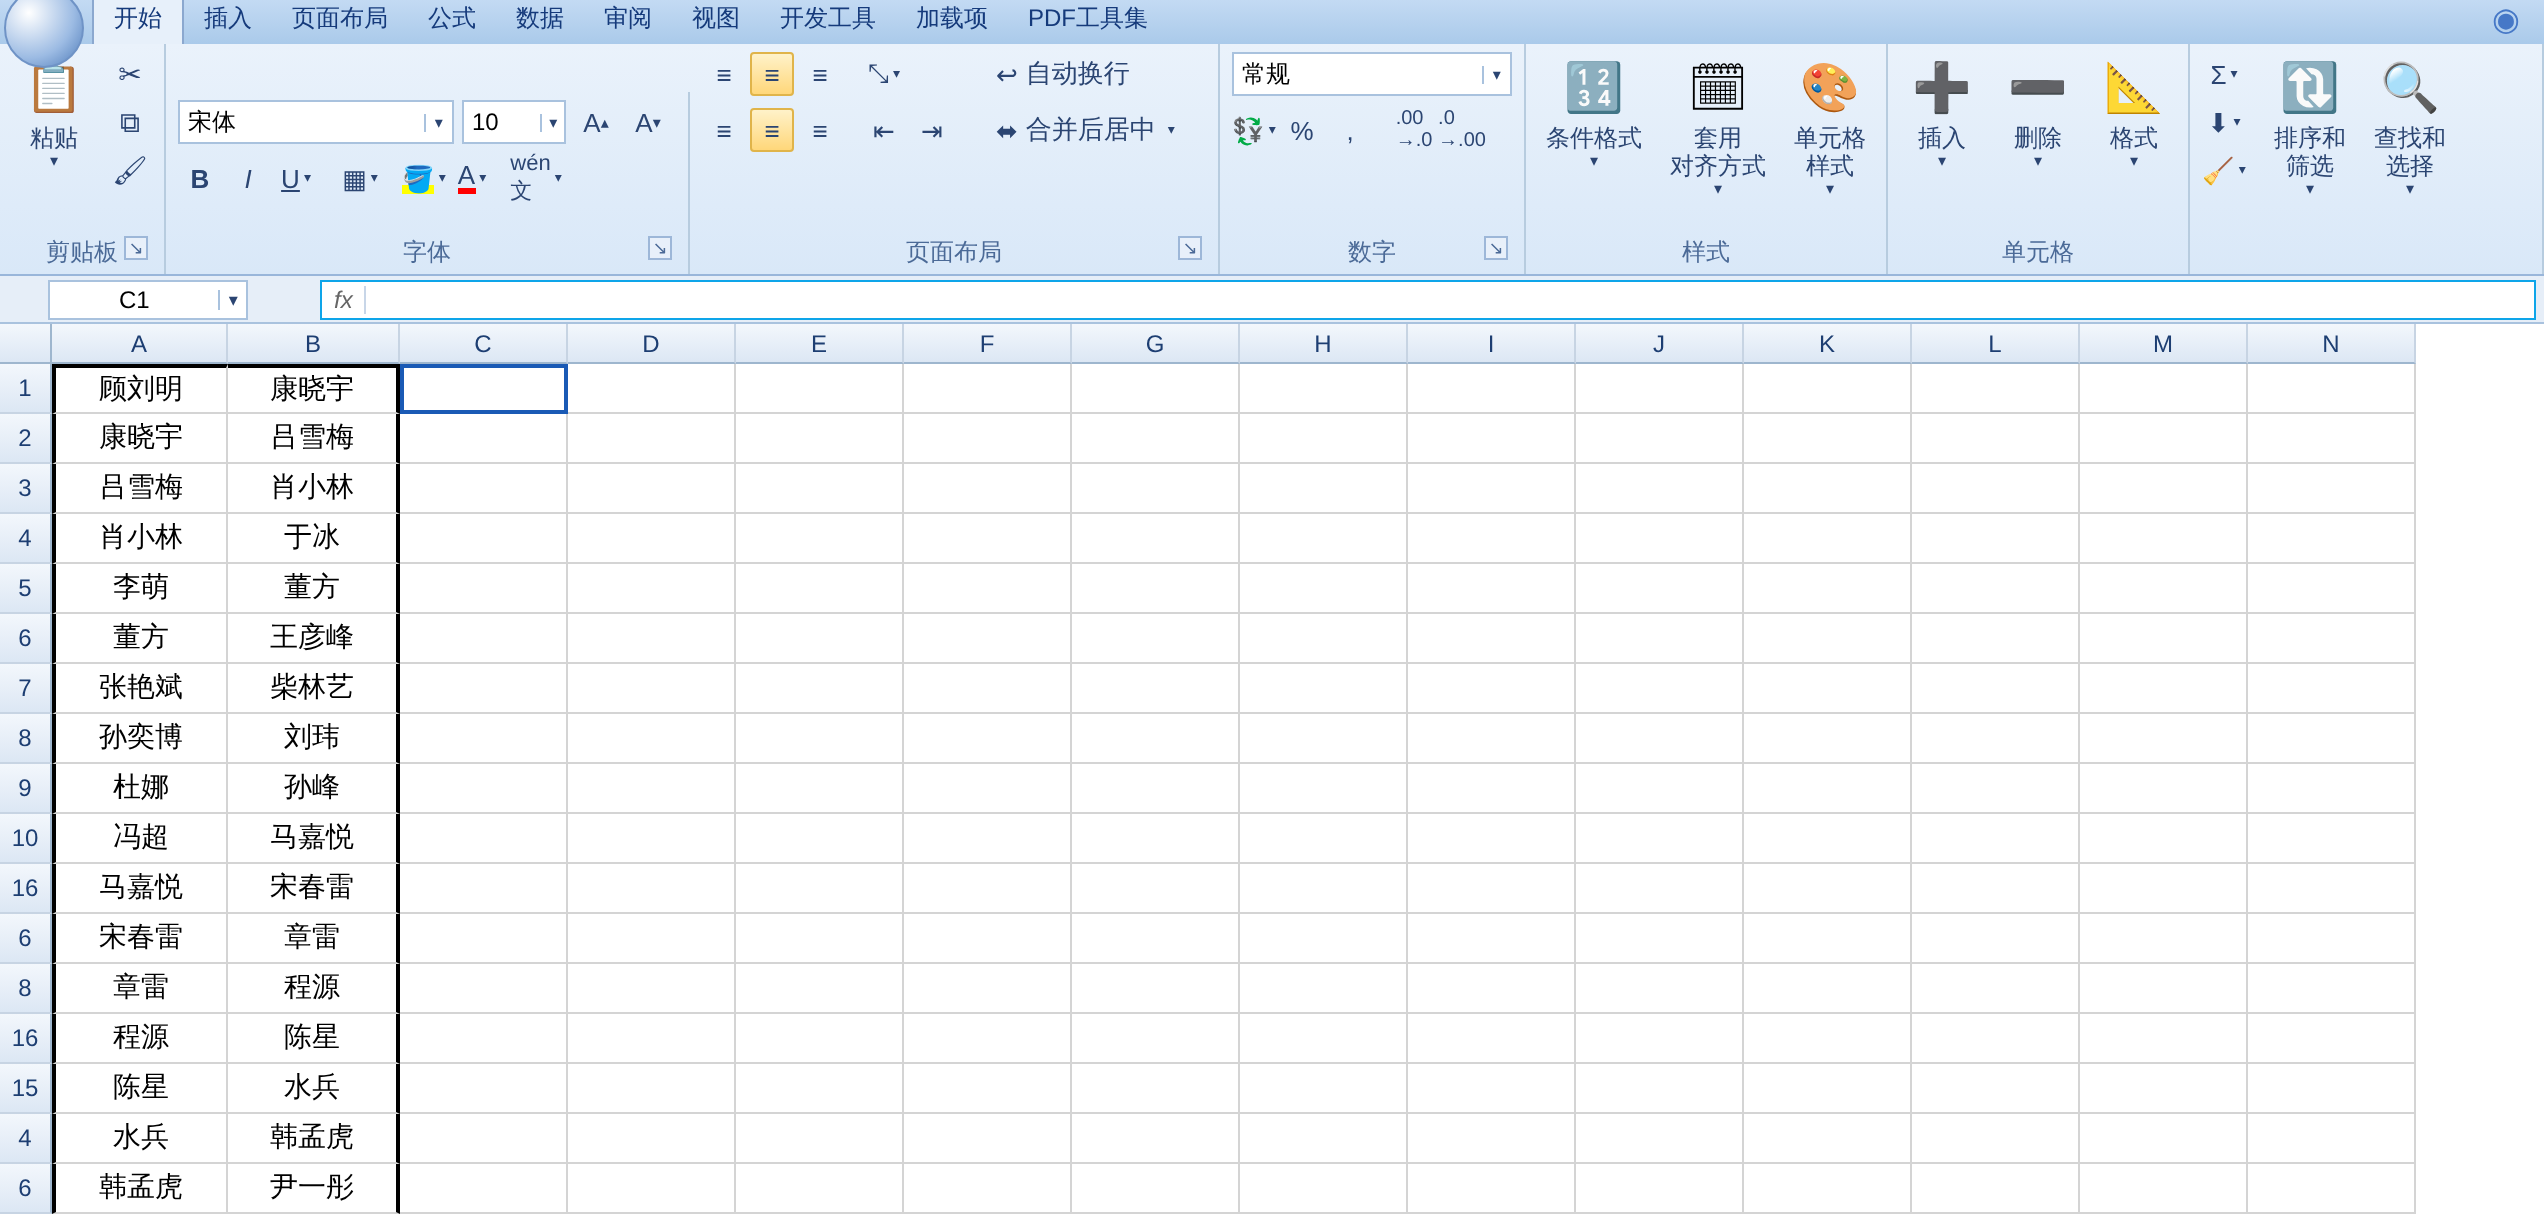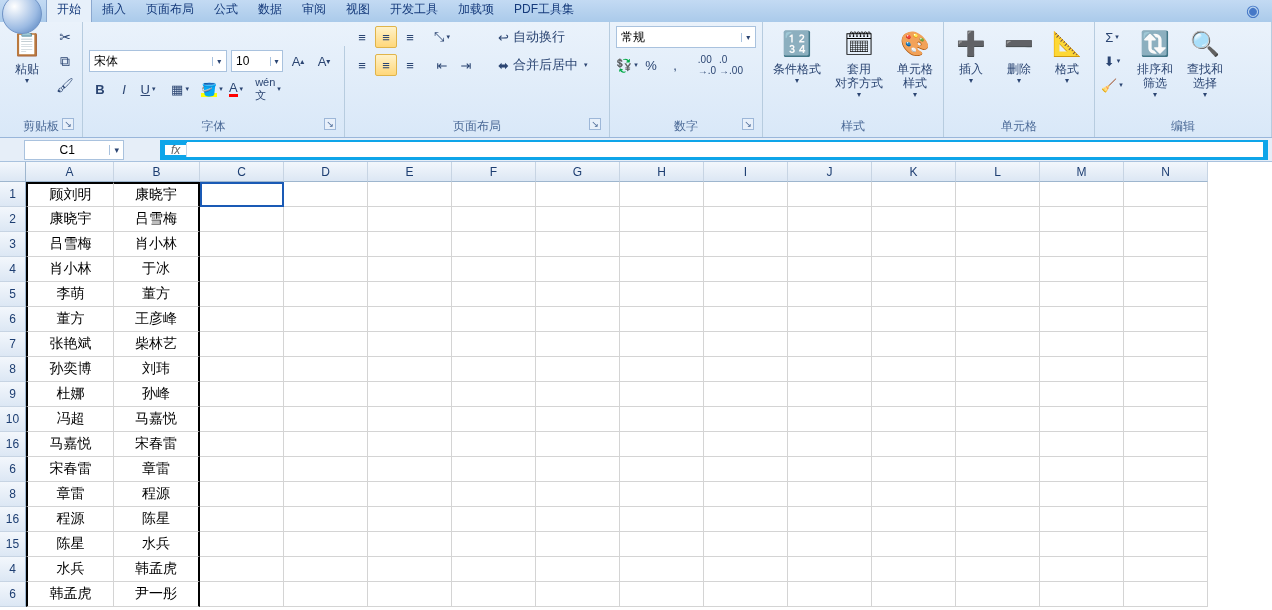--- a/index.html
+++ b/index.html
@@ -36,21 +36,21 @@
 .tbtn .mini-drop { font-size:7px; margin-left:2px; }
 
 .stack { display:flex; flex-direction:column; gap:4px; }
 .stack-tight { display:flex; flex-direction:column; gap:2px; align-items:center; }
 
 
 .formula-row { display:flex; align-items:center; background:#e6eef8; border-bottom:1px solid #a9c2de; height:24px; }
 .name-box { width:100px; height:20px; margin:2px 0 2px 24px; background:white; border:1px solid #a9c2de; display:flex; align-items:center; }
 .name-box input { border:none; outline:none; width:100%; padding:0 6px; text-align:center; font-size:12px; }
 .name-box .arrow { width:16px; border-left:1px solid #a9c2de; text-align:center; font-size:9px; color:#2b4572; cursor:pointer; }
-.fx-area { margin-left:36px; display:flex; align-items:center; flex:1; background:white; border:5px solid #0ea5e9; height:20px; margin-right:4px; }
+.fx-area { margin-left:36px; display:flex; align-items:center; flex:1; background:white; border:1px solid #0ea5e9; height:20px; margin-right:4px; }
 .fx-label { padding:0 6px; font-style:italic; color:#666; border-right:1px solid #c8d6e8; }
 .fx-input { flex:1; border:none; outline:none; padding:0 6px; }
 
 
 .sheet-wrap { display:flex; height:448px; background:white; }
 .corner { width:26px; height:20px; background:linear-gradient(#f3f7fc,#dce7f4); border-right:1px solid #9eb6ce; border-bottom:1px solid #9eb6ce; }
 .colhdr { height:20px; background:linear-gradient(#f3f7fc,#dce7f4); border-right:1px solid #c7d4e3; border-bottom:1px solid #9eb6ce; display:flex; align-items:center; justify-content:center; color:#1d3e72; font-size:12px;}
 .rowhdr { width:26px; background:linear-gradient(#f3f7fc,#dce7f4); border-right:1px solid #9eb6ce; border-bottom:1px solid #c7d4e3; display:flex; align-items:center; justify-content:center; color:#1d3e72; font-size:12px;}
 .cell { border-right:1px solid #d4d4d4; border-bottom:1px solid #d4d4d4; display:flex; align-items:center; justify-content:center; font-size:14px; color:#000; background:white; overflow:hidden; }
 .cell.boxed-right { border-right:2px solid #000; }
@@ -269,21 +269,20 @@
 筛选</div>
           <div class="drop">▾</div>
         </div>
       <div class="big-btn">
           <div class="icon">🔍</div>
           <div class="lbl" style="white-space:pre-line;">查找和
 选择</div>
           <div class="drop">▾</div>
         </div>
     </div>
-    <div class="group-label"><span>编辑</span></div>
   </div>
 </div>
 
 <div class="formula-row">
   <div class="name-box">
     <input value="C1" style="">
     <div class="arrow">▾</div>
   </div>
   <div class="fx-area">
     <span class="fx-label">fx</span>

